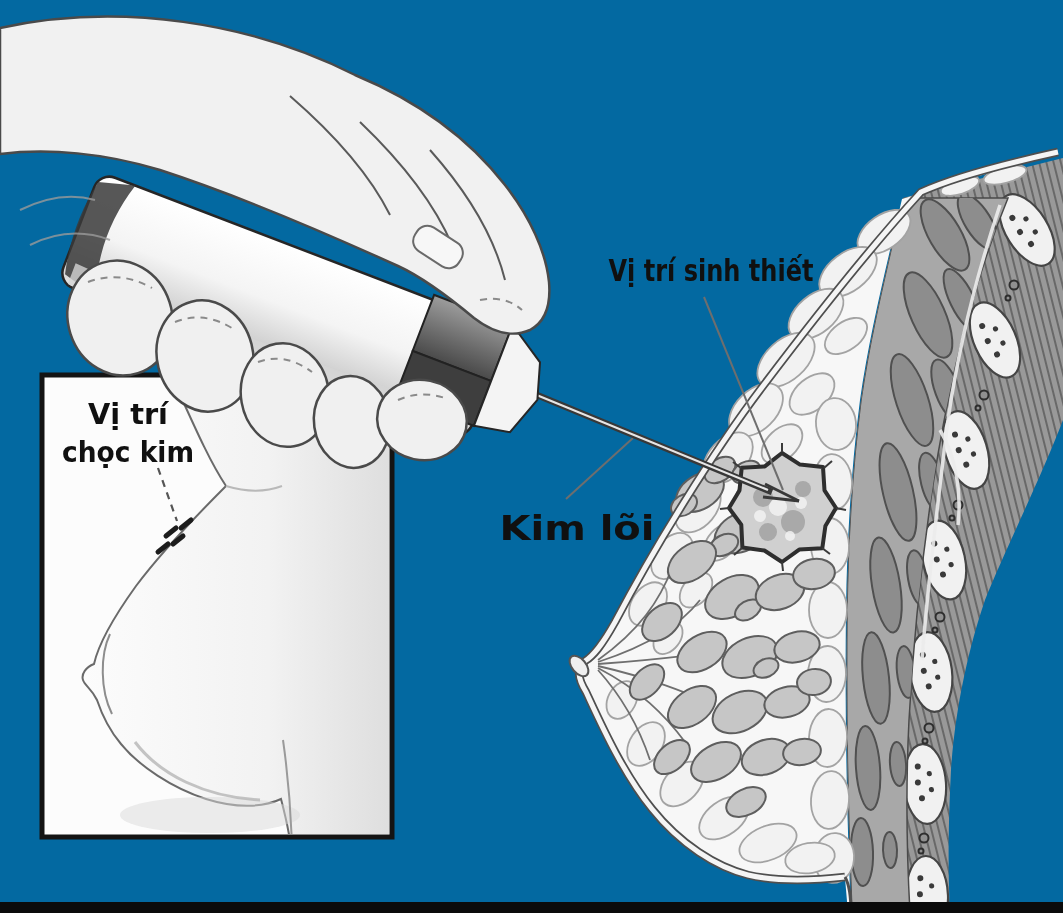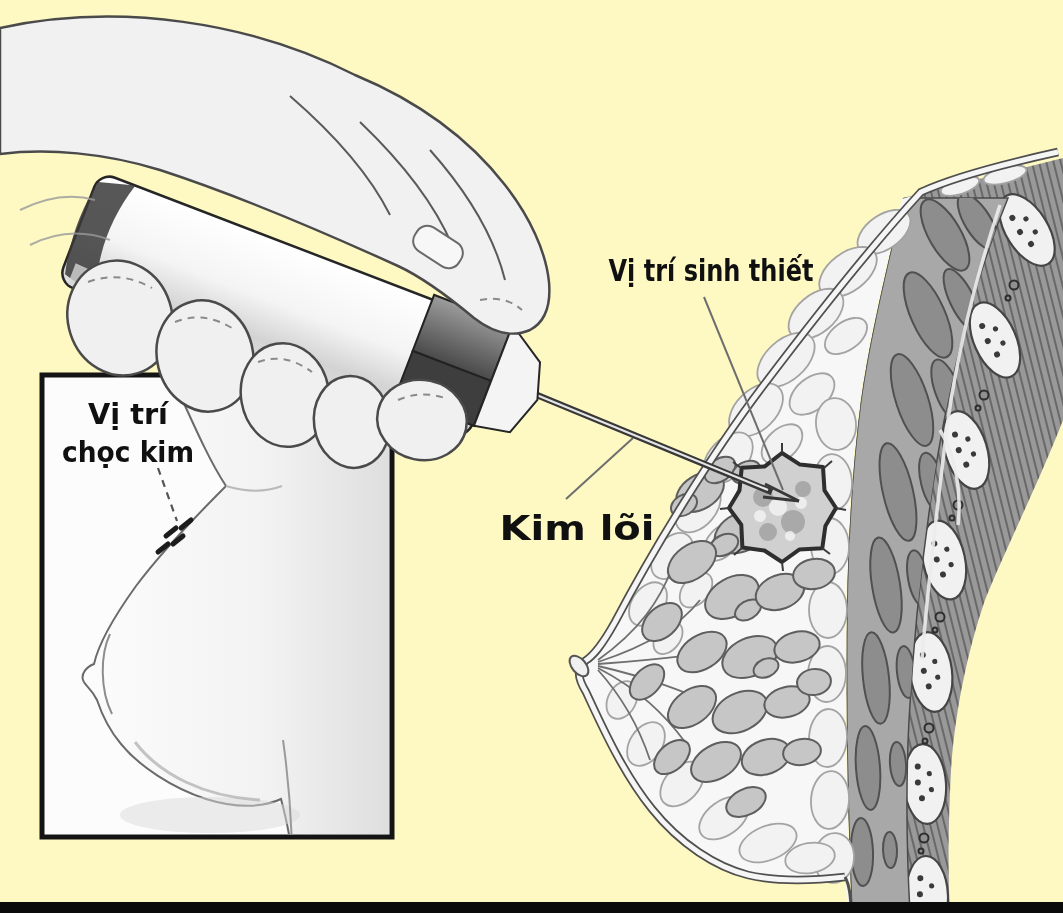--- a/index.html
+++ b/index.html
@@ -1,16 +1,16 @@
 <!DOCTYPE html>
 <html><head>
 <meta charset="utf-8">
 <style>
   html,body{margin:0;padding:0;background:#ffffff;}
-  .stage{position:relative;width:1063px;height:913px;background:#fef9c3;overflow:hidden;}
+  .stage{position:relative;width:1063px;height:913px;background:#0369a1;overflow:hidden;}
   svg{position:absolute;inset:0;display:block;}
   svg text{font-family:"DejaVu Sans","Liberation Sans",sans-serif;font-weight:700;}
 </style>
 </head>
 <body>
 
 <div class="stage">
 <svg viewBox="0 0 1063 913" width="1063" height="913">
   <defs>
     <pattern id="striae" width="7" height="7" patternUnits="userSpaceOnUse" patternTransform="rotate(-14)">

